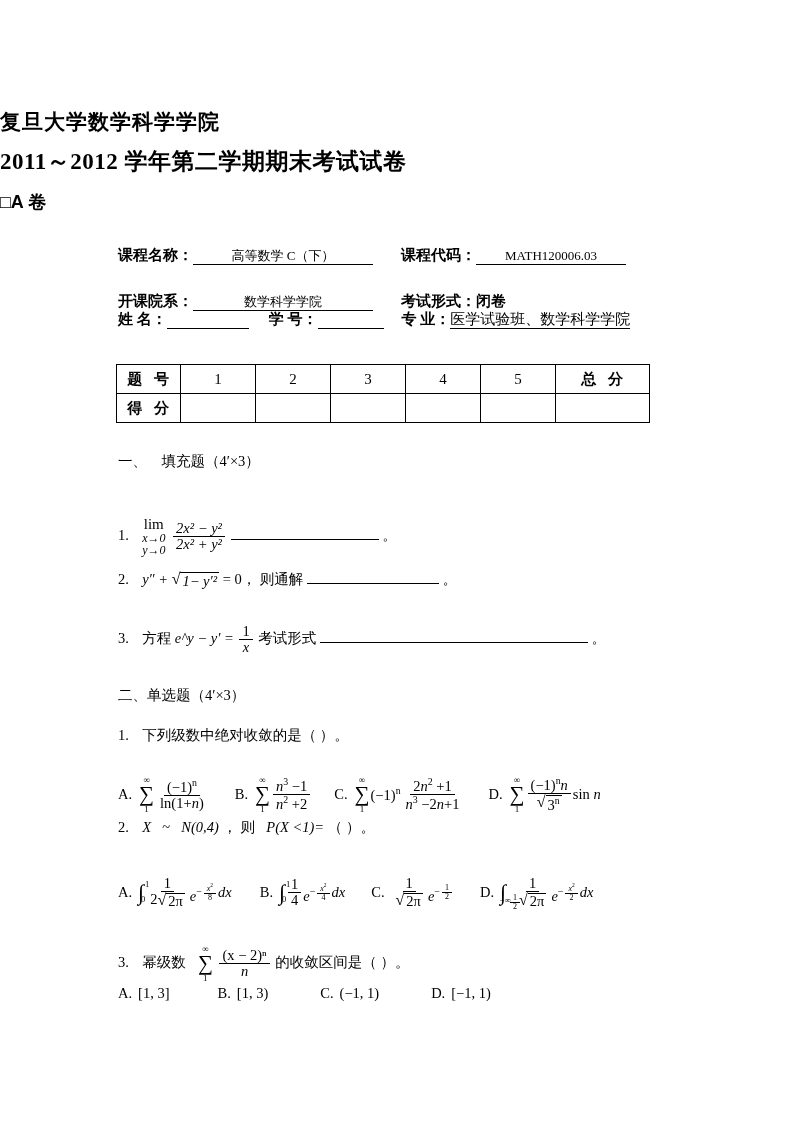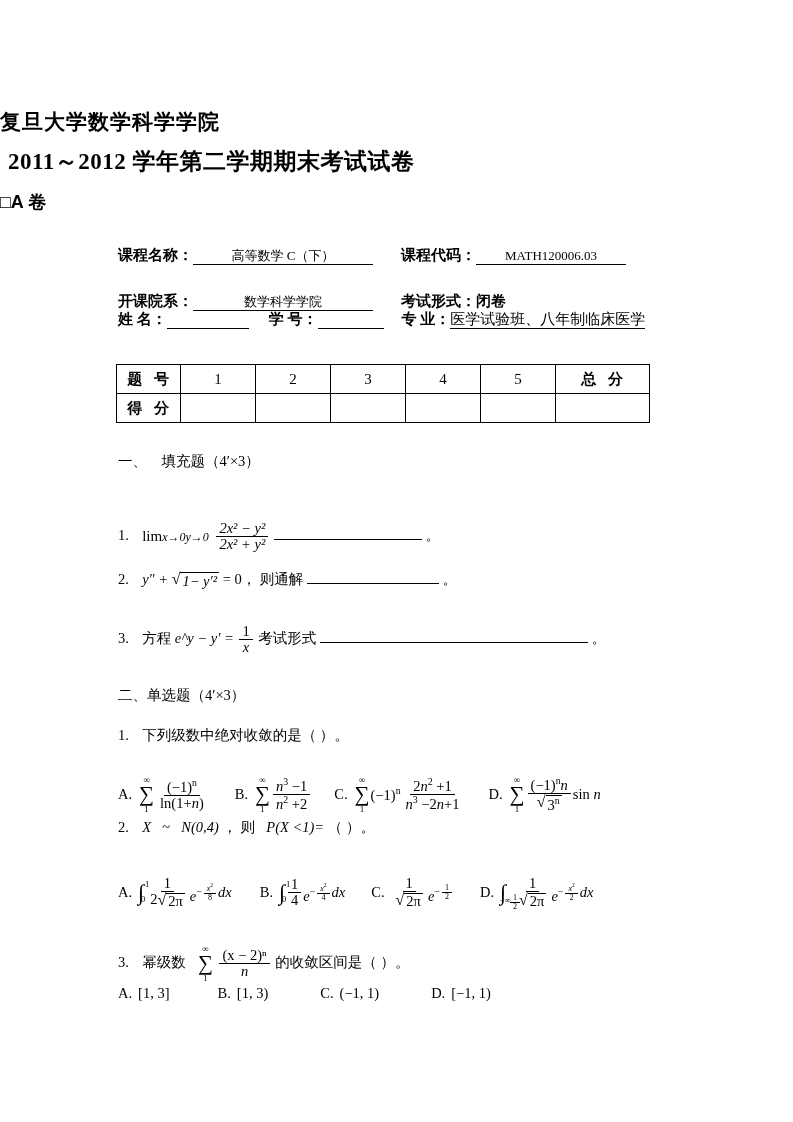--- a/index.html
+++ b/index.html
@@ -29,21 +29,20 @@
     left: 0; right: 0;
     top: 108px;
   }
   .title-2 {
     font-size: 23px;
     font-weight: bold;
     letter-spacing: 0.5px;
     position: absolute;
     left: 0; right: 0;
     top: 146px;
-    padding-left: 8px;
   }
   .title-3 {
     font-size: 18px;
     font-weight: bold;
     position: absolute;
     left: 0; right: 0;
     top: 190px;
     font-family: "Liberation Sans", sans-serif;
   }
 
@@ -138,21 +137,21 @@
     vertical-align: middle;
     line-height: 0.95;
     margin: 0 1px;
   }
   .sigma .top { font-size: 9px; }
   .sigma .big { font-size: 21px; font-family: "Liberation Serif", serif; }
   .sigma .bot { font-size: 9px; }
 
   .lim {
     display: inline-flex;
-    flex-direction: row;
+    flex-direction: column;
     align-items: center;
     vertical-align: middle;
     line-height: 1.0;
     margin-right: 2px;
   }
   .lim .lm { font-size: 15px; }
   .lim .sub2 { font-size: 12px; font-style: italic; }
 
   .intg {
     display: inline-flex;
@@ -217,21 +216,21 @@
 
   <div class="info row3">
     <div class="info-row">
       <span class="lbl">姓  名：</span>
       <span class="fill" style="width:82px;"></span>
       <span style="display:inline-block;width:20px;"></span>
       <span class="lbl">学  号：</span>
       <span class="fill" style="width:66px;"></span>
       <span style="display:inline-block;width:18px;"></span>
       <span class="lbl">专  业：</span>
-      <span class="ulval">医学试验班、八年制临床医学</span>
+      <span class="ulval">医学试验班、数学科学学院</span>
     </div>
   </div>
 
   <table class="score-table">
     <tbody>
         <tr>
       <td class="hdr">题 号</td>
       <td class="num">1</td>
       <td class="num">2</td>
       <td class="num">3</td>

